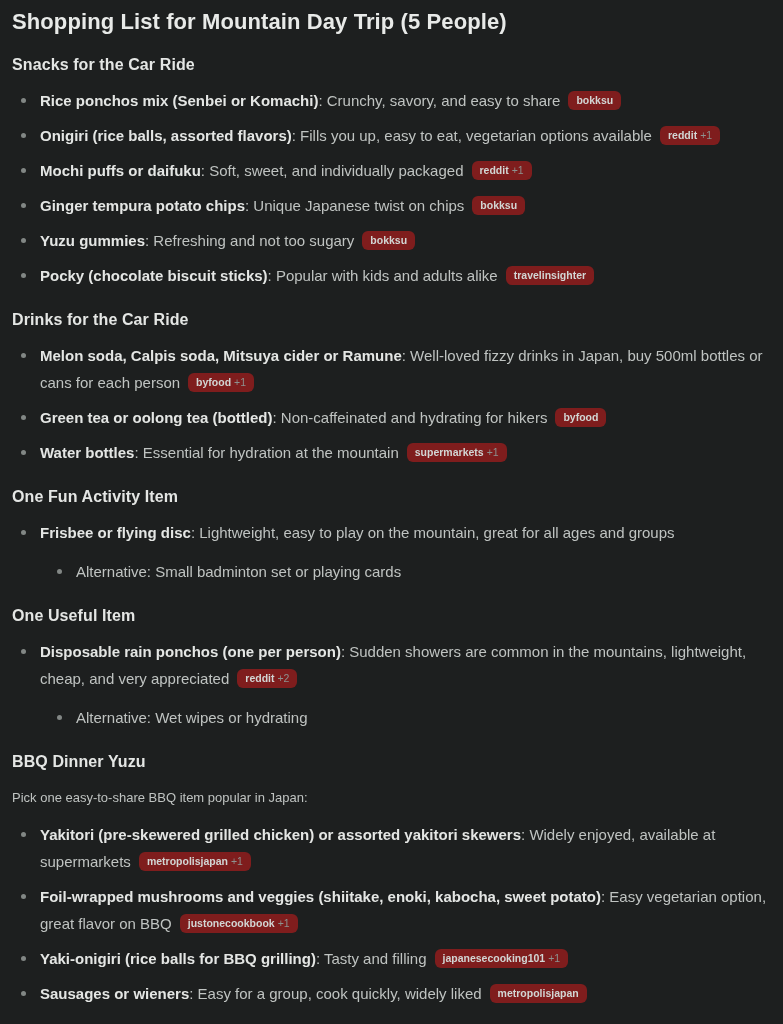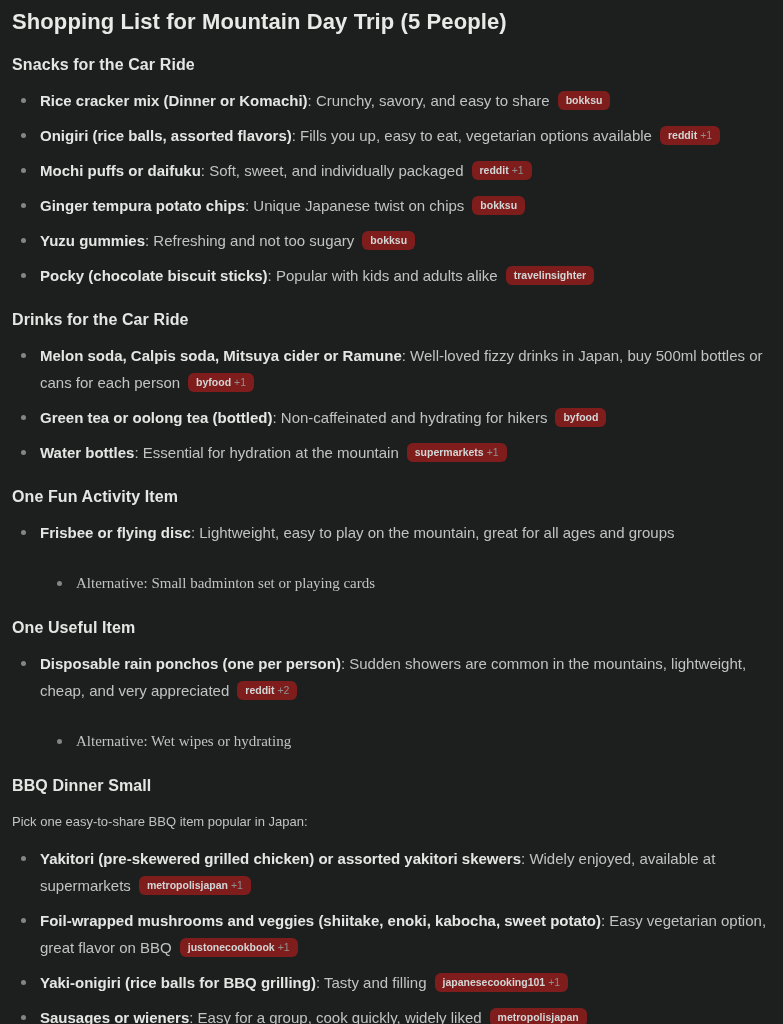--- a/index.html
+++ b/index.html
@@ -43,21 +43,21 @@
   }
   .bullet-dot {
     position: absolute;
     left: 9px;
     top: 11px;
     width: 5px;
     height: 5px;
     border-radius: 50%;
     background: #828785;
   }
-  ul.sub-list { list-style: none; margin: 24px 0 0 0; padding: 0; font-family: Liberation Serif, serif; }
+  ul.sub-list { list-style: none; margin: 12px 0 0 0; padding: 0; }
   ul.sub-list li.sub-item {
     position: relative;
     padding-left: 36px;
     margin: 0 0 8px 0;
     font-size: 15px;
     line-height: 27px;
   }
   ul.sub-list .bullet-dot { left: 17px; }
   .item-lead { font-weight: 700; color: #e4e6e4; }
   .item-desc { color: #bfc3c1; }
@@ -90,21 +90,21 @@
   }
 </style>
 </head>
 <body>
 
 <div class="doc">
   <h1 class="page-title">Shopping List for Mountain Day Trip (5 People)</h1>
   <div id="sections">
       <h2 class="section-heading">Snacks for the Car Ride</h2>
       <ul class="item-list">
-        <li class="list-item"><span class="bullet-dot"></span><span class="item-lead">Rice cracker mix (Dinner or Komachi)</span><span class="item-desc">: Crunchy, savory, and easy to share</span><span class="citation-badge"><span class="citation-label">bokksu</span></span></li>
+        <li class="list-item"><span class="bullet-dot"></span><span class="item-lead">Rice ponchos mix (Senbei or Komachi)</span><span class="item-desc">: Crunchy, savory, and easy to share</span><span class="citation-badge"><span class="citation-label">bokksu</span></span></li>
         <li class="list-item"><span class="bullet-dot"></span><span class="item-lead">Onigiri (rice balls, assorted flavors)</span><span class="item-desc">: Fills you up, easy to eat, vegetarian options available</span><span class="citation-badge"><span class="citation-label">reddit</span><span class="citation-extra">+1</span></span></li>
         <li class="list-item"><span class="bullet-dot"></span><span class="item-lead">Mochi puffs or daifuku</span><span class="item-desc">: Soft, sweet, and individually packaged</span><span class="citation-badge"><span class="citation-label">reddit</span><span class="citation-extra">+1</span></span></li>
         <li class="list-item"><span class="bullet-dot"></span><span class="item-lead">Ginger tempura potato chips</span><span class="item-desc">: Unique Japanese twist on chips</span><span class="citation-badge"><span class="citation-label">bokksu</span></span></li>
         <li class="list-item"><span class="bullet-dot"></span><span class="item-lead">Yuzu gummies</span><span class="item-desc">: Refreshing and not too sugary</span><span class="citation-badge"><span class="citation-label">bokksu</span></span></li>
         <li class="list-item"><span class="bullet-dot"></span><span class="item-lead">Pocky (chocolate biscuit sticks)</span><span class="item-desc">: Popular with kids and adults alike</span><span class="citation-badge"><span class="citation-label">travelinsighter</span></span></li>
       </ul>
       <h2 class="section-heading">Drinks for the Car Ride</h2>
       <ul class="item-list">
         <li class="list-item"><span class="bullet-dot"></span><span class="item-lead">Melon soda, Calpis soda, Mitsuya cider or Ramune</span><span class="item-desc">: Well-loved fizzy drinks in Japan, buy 500ml bottles or cans for each person</span><span class="citation-badge"><span class="citation-label">byfood</span><span class="citation-extra">+1</span></span></li>
         <li class="list-item"><span class="bullet-dot"></span><span class="item-lead">Green tea or oolong tea (bottled)</span><span class="item-desc">: Non-caffeinated and hydrating for hikers</span><span class="citation-badge"><span class="citation-label">byfood</span></span></li>
@@ -115,21 +115,21 @@
         <li class="list-item"><span class="bullet-dot"></span><span class="item-lead">Frisbee or flying disc</span><span class="item-desc">: Lightweight, easy to play on the mountain, great for all ages and groups</span><ul class="sub-list">
             <li class="sub-item"><span class="bullet-dot"></span><span class="item-desc">Alternative: Small badminton set or playing cards</span></li>
           </ul></li>
       </ul>
       <h2 class="section-heading">One Useful Item</h2>
       <ul class="item-list">
         <li class="list-item"><span class="bullet-dot"></span><span class="item-lead">Disposable rain ponchos (one per person)</span><span class="item-desc">: Sudden showers are common in the mountains, lightweight, cheap, and very appreciated</span><span class="citation-badge"><span class="citation-label">reddit</span><span class="citation-extra">+2</span></span><ul class="sub-list">
             <li class="sub-item"><span class="bullet-dot"></span><span class="item-desc">Alternative: Wet wipes or hydrating</span></li>
           </ul></li>
       </ul>
-      <h2 class="section-heading">BBQ Dinner Small</h2>
+      <h2 class="section-heading">BBQ Dinner Yuzu</h2>
       <p class="section-intro">Pick one easy-to-share BBQ item popular in Japan:</p>
       <ul class="item-list">
         <li class="list-item"><span class="bullet-dot"></span><span class="item-lead">Yakitori (pre-skewered grilled chicken) or assorted yakitori skewers</span><span class="item-desc">: Widely enjoyed, available at supermarkets</span><span class="citation-badge"><span class="citation-label">metropolisjapan</span><span class="citation-extra">+1</span></span></li>
         <li class="list-item"><span class="bullet-dot"></span><span class="item-lead">Foil-wrapped mushrooms and veggies (shiitake, enoki, kabocha, sweet potato)</span><span class="item-desc">: Easy vegetarian option, great flavor on BBQ</span><span class="citation-badge"><span class="citation-label">justonecookbook</span><span class="citation-extra">+1</span></span></li>
         <li class="list-item"><span class="bullet-dot"></span><span class="item-lead">Yaki-onigiri (rice balls for BBQ grilling)</span><span class="item-desc">: Tasty and filling</span><span class="citation-badge"><span class="citation-label">japanesecooking101</span><span class="citation-extra">+1</span></span></li>
         <li class="list-item"><span class="bullet-dot"></span><span class="item-lead">Sausages or wieners</span><span class="item-desc">: Easy for a group, cook quickly, widely liked</span><span class="citation-badge"><span class="citation-label">metropolisjapan</span></span></li>
       </ul>
     </div>
   <hr class="bottom-divider">
 </div>

